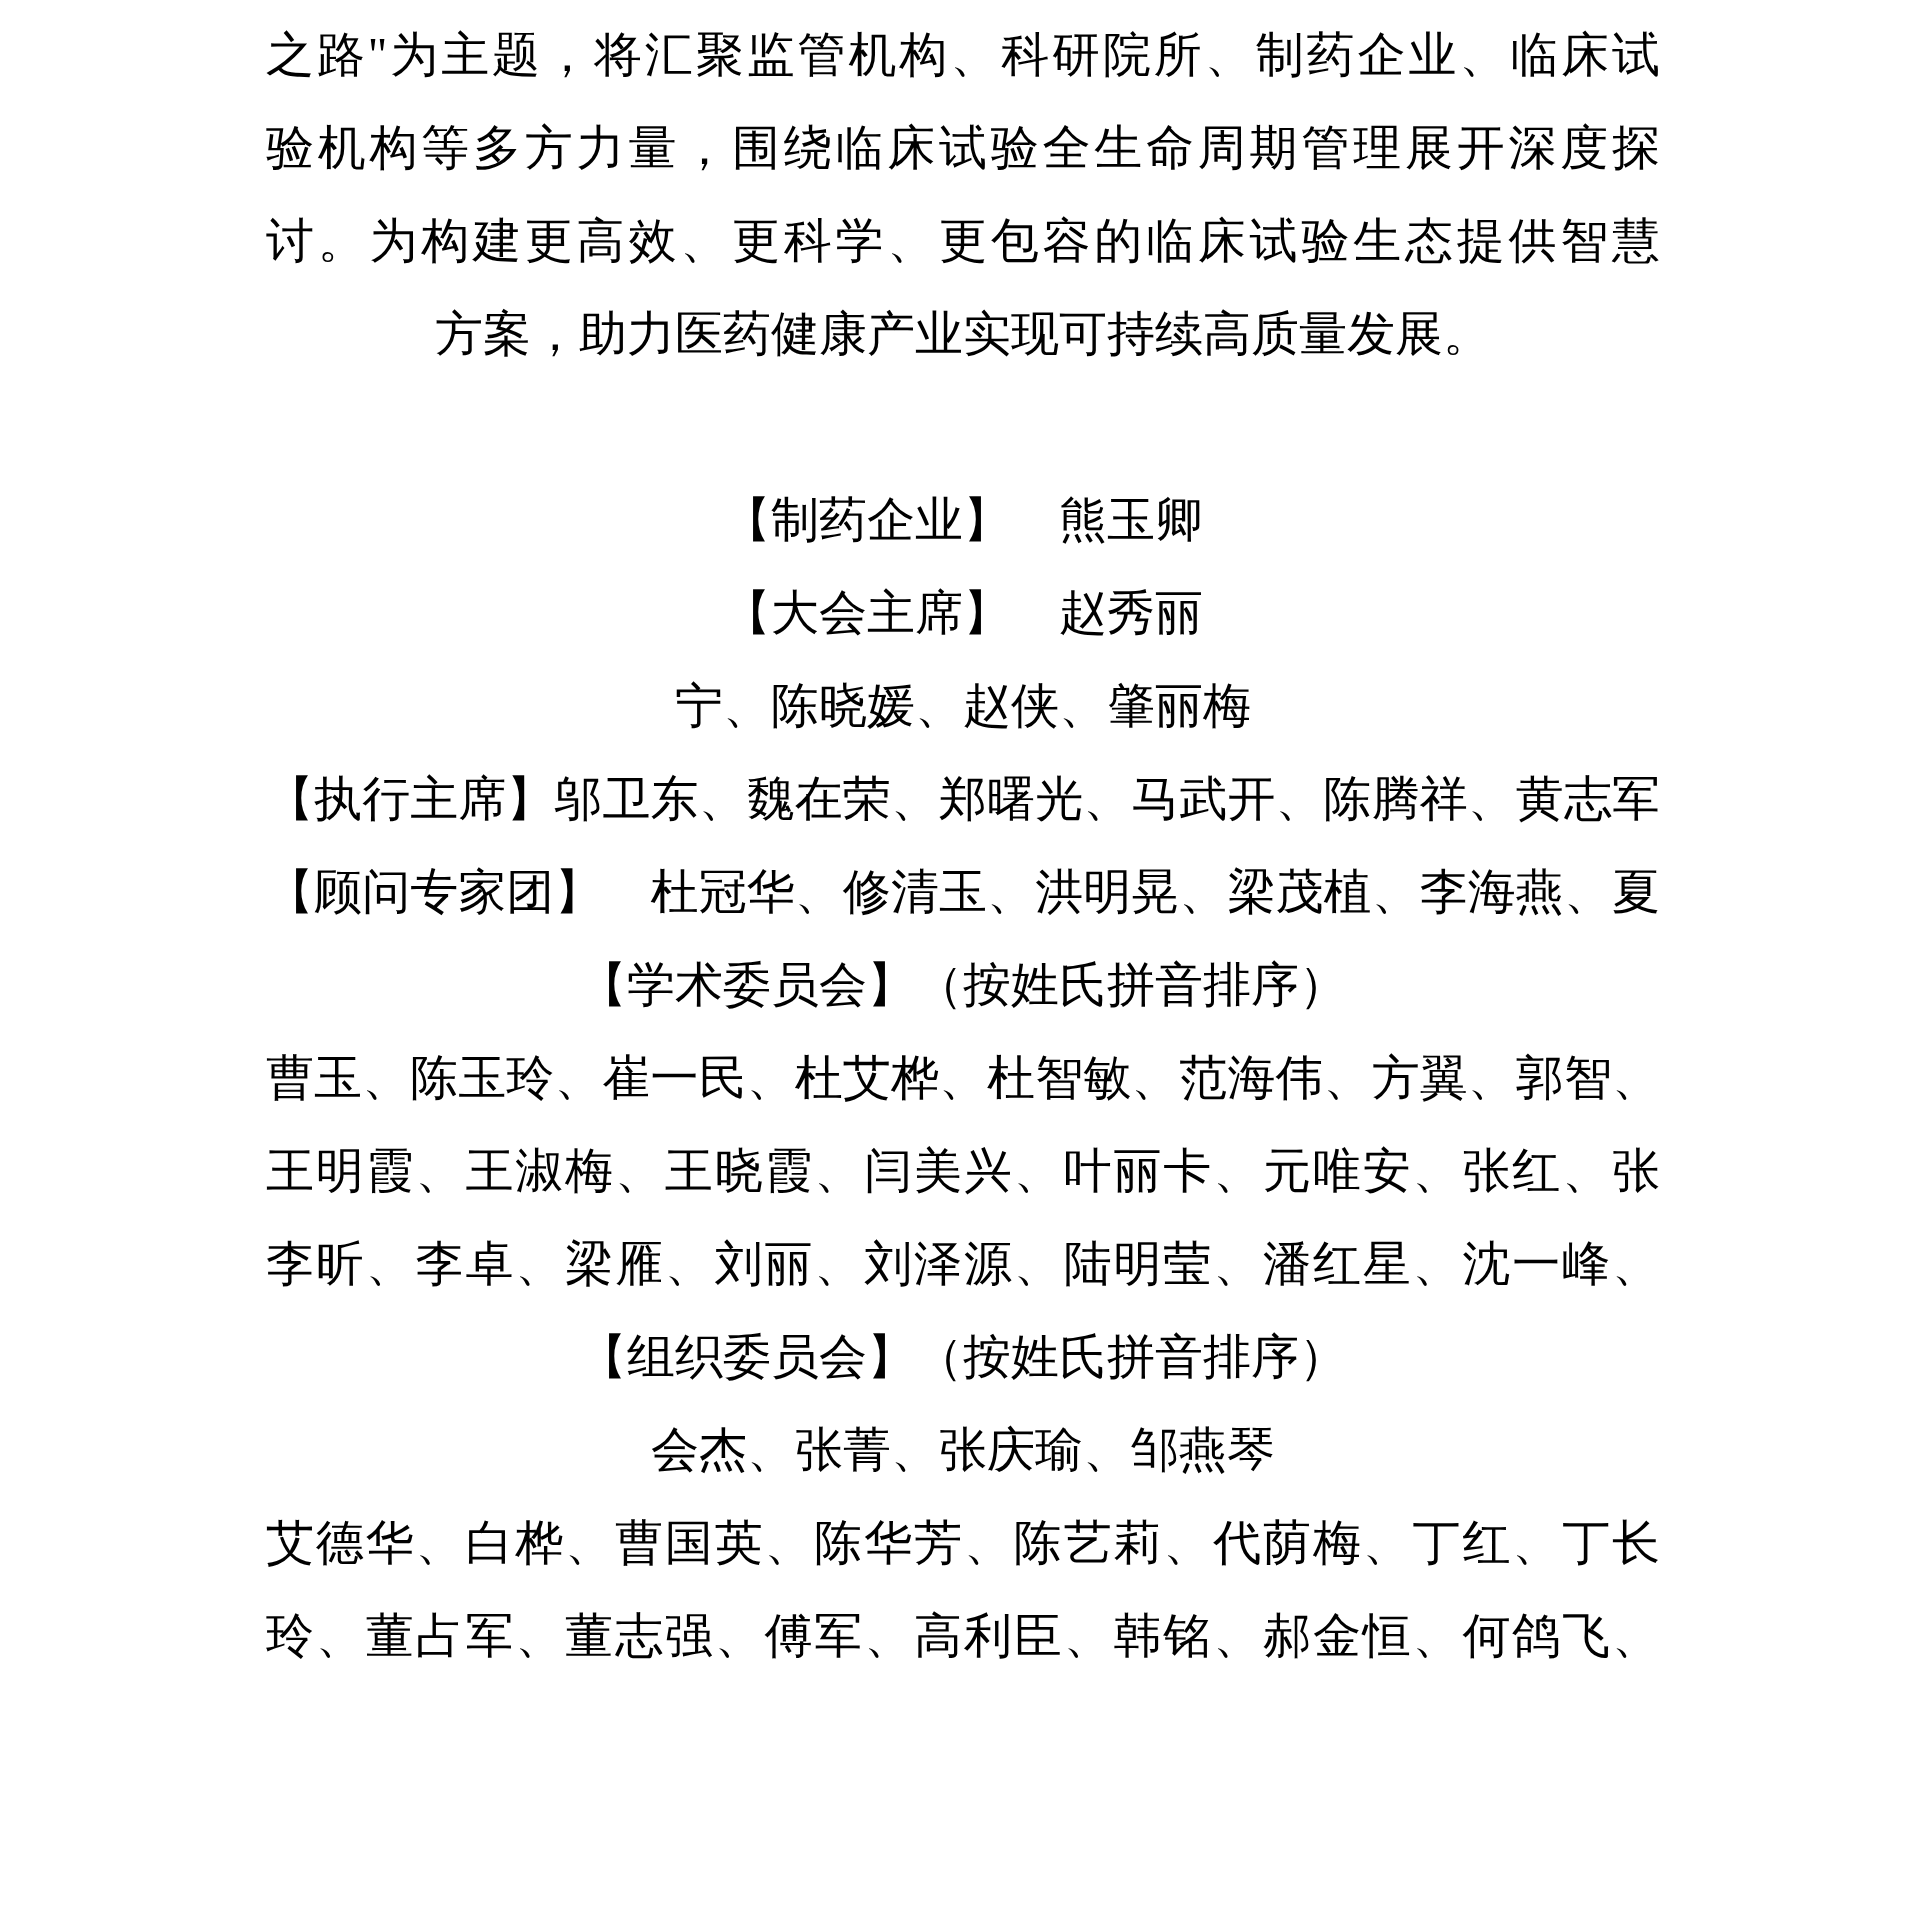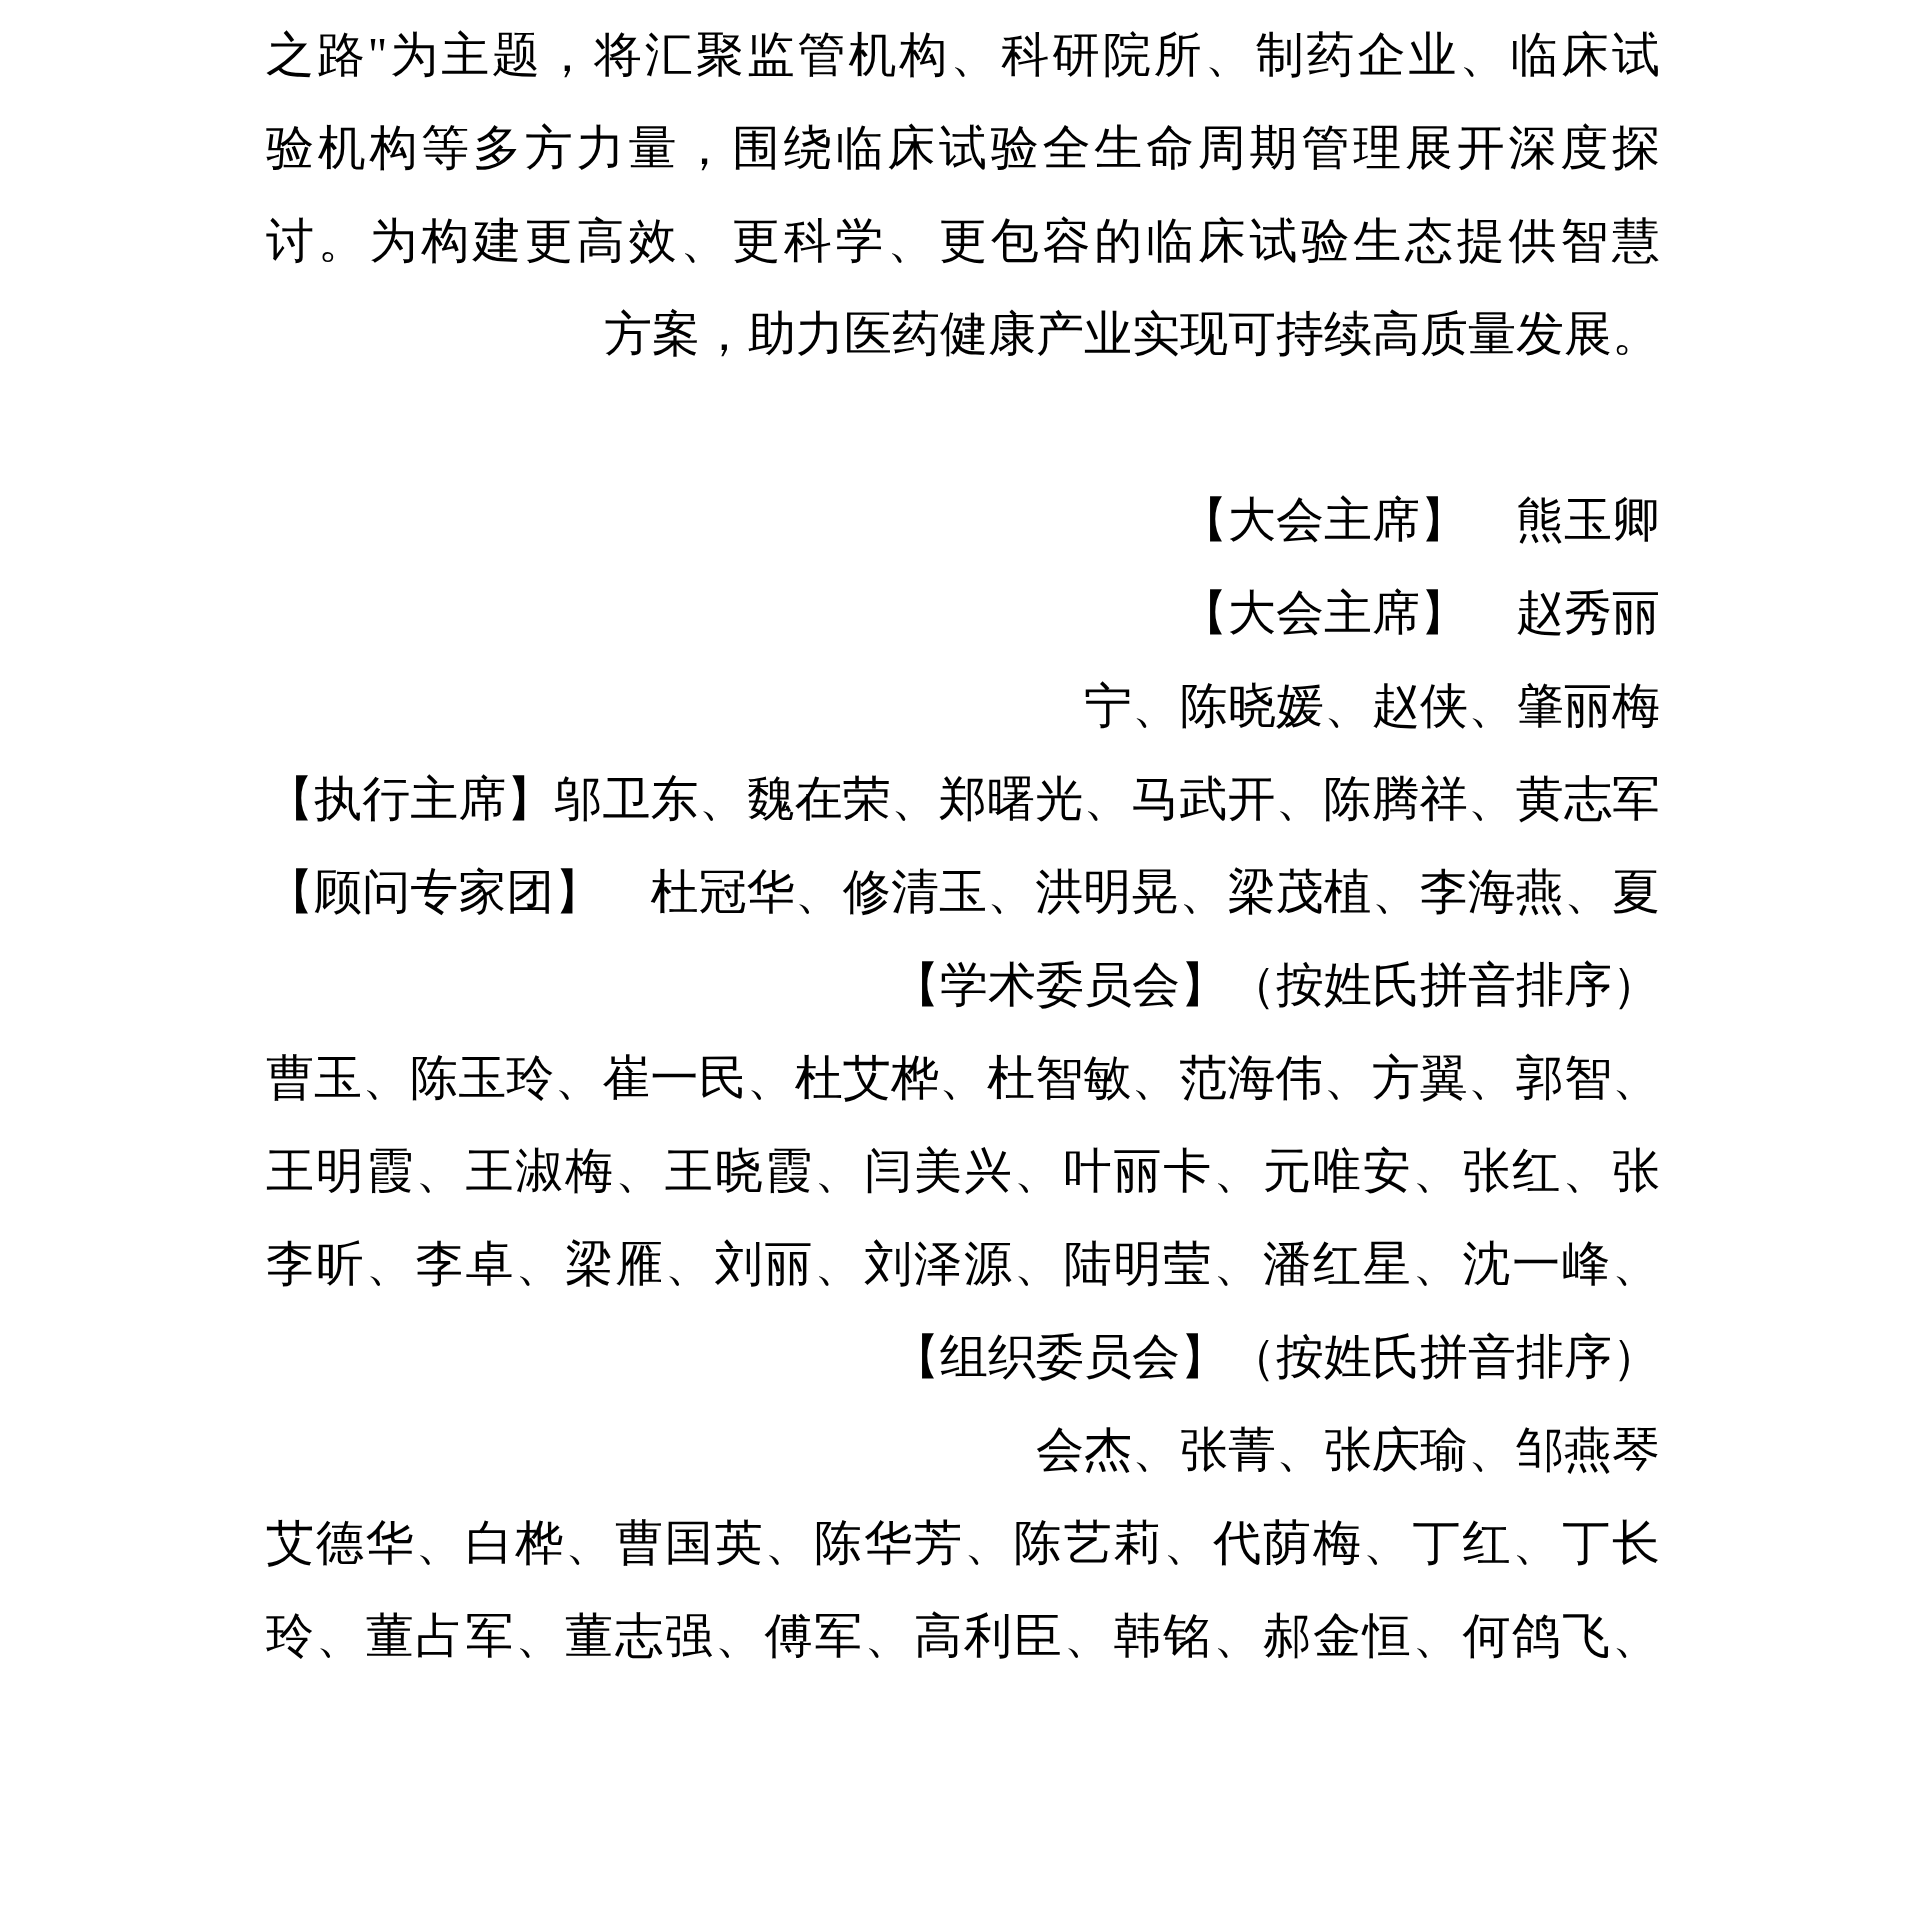--- a/index.html
+++ b/index.html
@@ -21,21 +21,21 @@
     padding: 8px 252px 0 266px;
     font-family: "Liberation Serif", "DejaVu Serif", serif;
     font-size: 48px;
     line-height: 93px;
     color: #000000;
     letter-spacing: 0;
   }
   p.line {
     margin: 0;
     padding: 0;
-    text-align: right;
+    text-align: center;
     white-space: normal;
   }
   p.line.j {
     text-align: justify;
     text-align-last: justify;
     text-justify: inter-character;
   }
   p.line.blank {
     height: 93px;
   }
@@ -43,21 +43,21 @@
 </head>
 <body>
 
 <div class="page">
   <div class="doc" id="doc-body">
       <p class="line j">之路"为主题，将汇聚监管机构、科研院所、制药企业、临床试</p>
       <p class="line j">验机构等多方力量，围绕临床试验全生命周期管理展开深度探</p>
       <p class="line j">讨。为构建更高效、更科学、更包容的临床试验生态提供智慧</p>
       <p class="line">方案，助力医药健康产业实现可持续高质量发展。</p>
       <p class="line blank"></p>
-      <p class="line">【大会主席】　熊玉卿</p>
+      <p class="line">【制药企业】　熊玉卿</p>
       <p class="line">【大会主席】　赵秀丽</p>
       <p class="line">宁、陈晓媛、赵侠、肇丽梅</p>
       <p class="line j">【执行主席】邬卫东、魏在荣、郑曙光、马武开、陈腾祥、黄志军</p>
       <p class="line j">【顾问专家团】　杜冠华、修清玉、洪明晃、梁茂植、李海燕、夏</p>
       <p class="line">【学术委员会】（按姓氏拼音排序）</p>
       <p class="line j">曹玉、陈玉玲、崔一民、杜艾桦、杜智敏、范海伟、方翼、郭智、</p>
       <p class="line j">王明霞、王淑梅、王晓霞、闫美兴、叶丽卡、元唯安、张红、张</p>
       <p class="line j">李昕、李卓、梁雁、刘丽、刘泽源、陆明莹、潘红星、沈一峰、</p>
       <p class="line">【组织委员会】（按姓氏拼音排序）</p>
       <p class="line">会杰、张菁、张庆瑜、邹燕琴</p>

